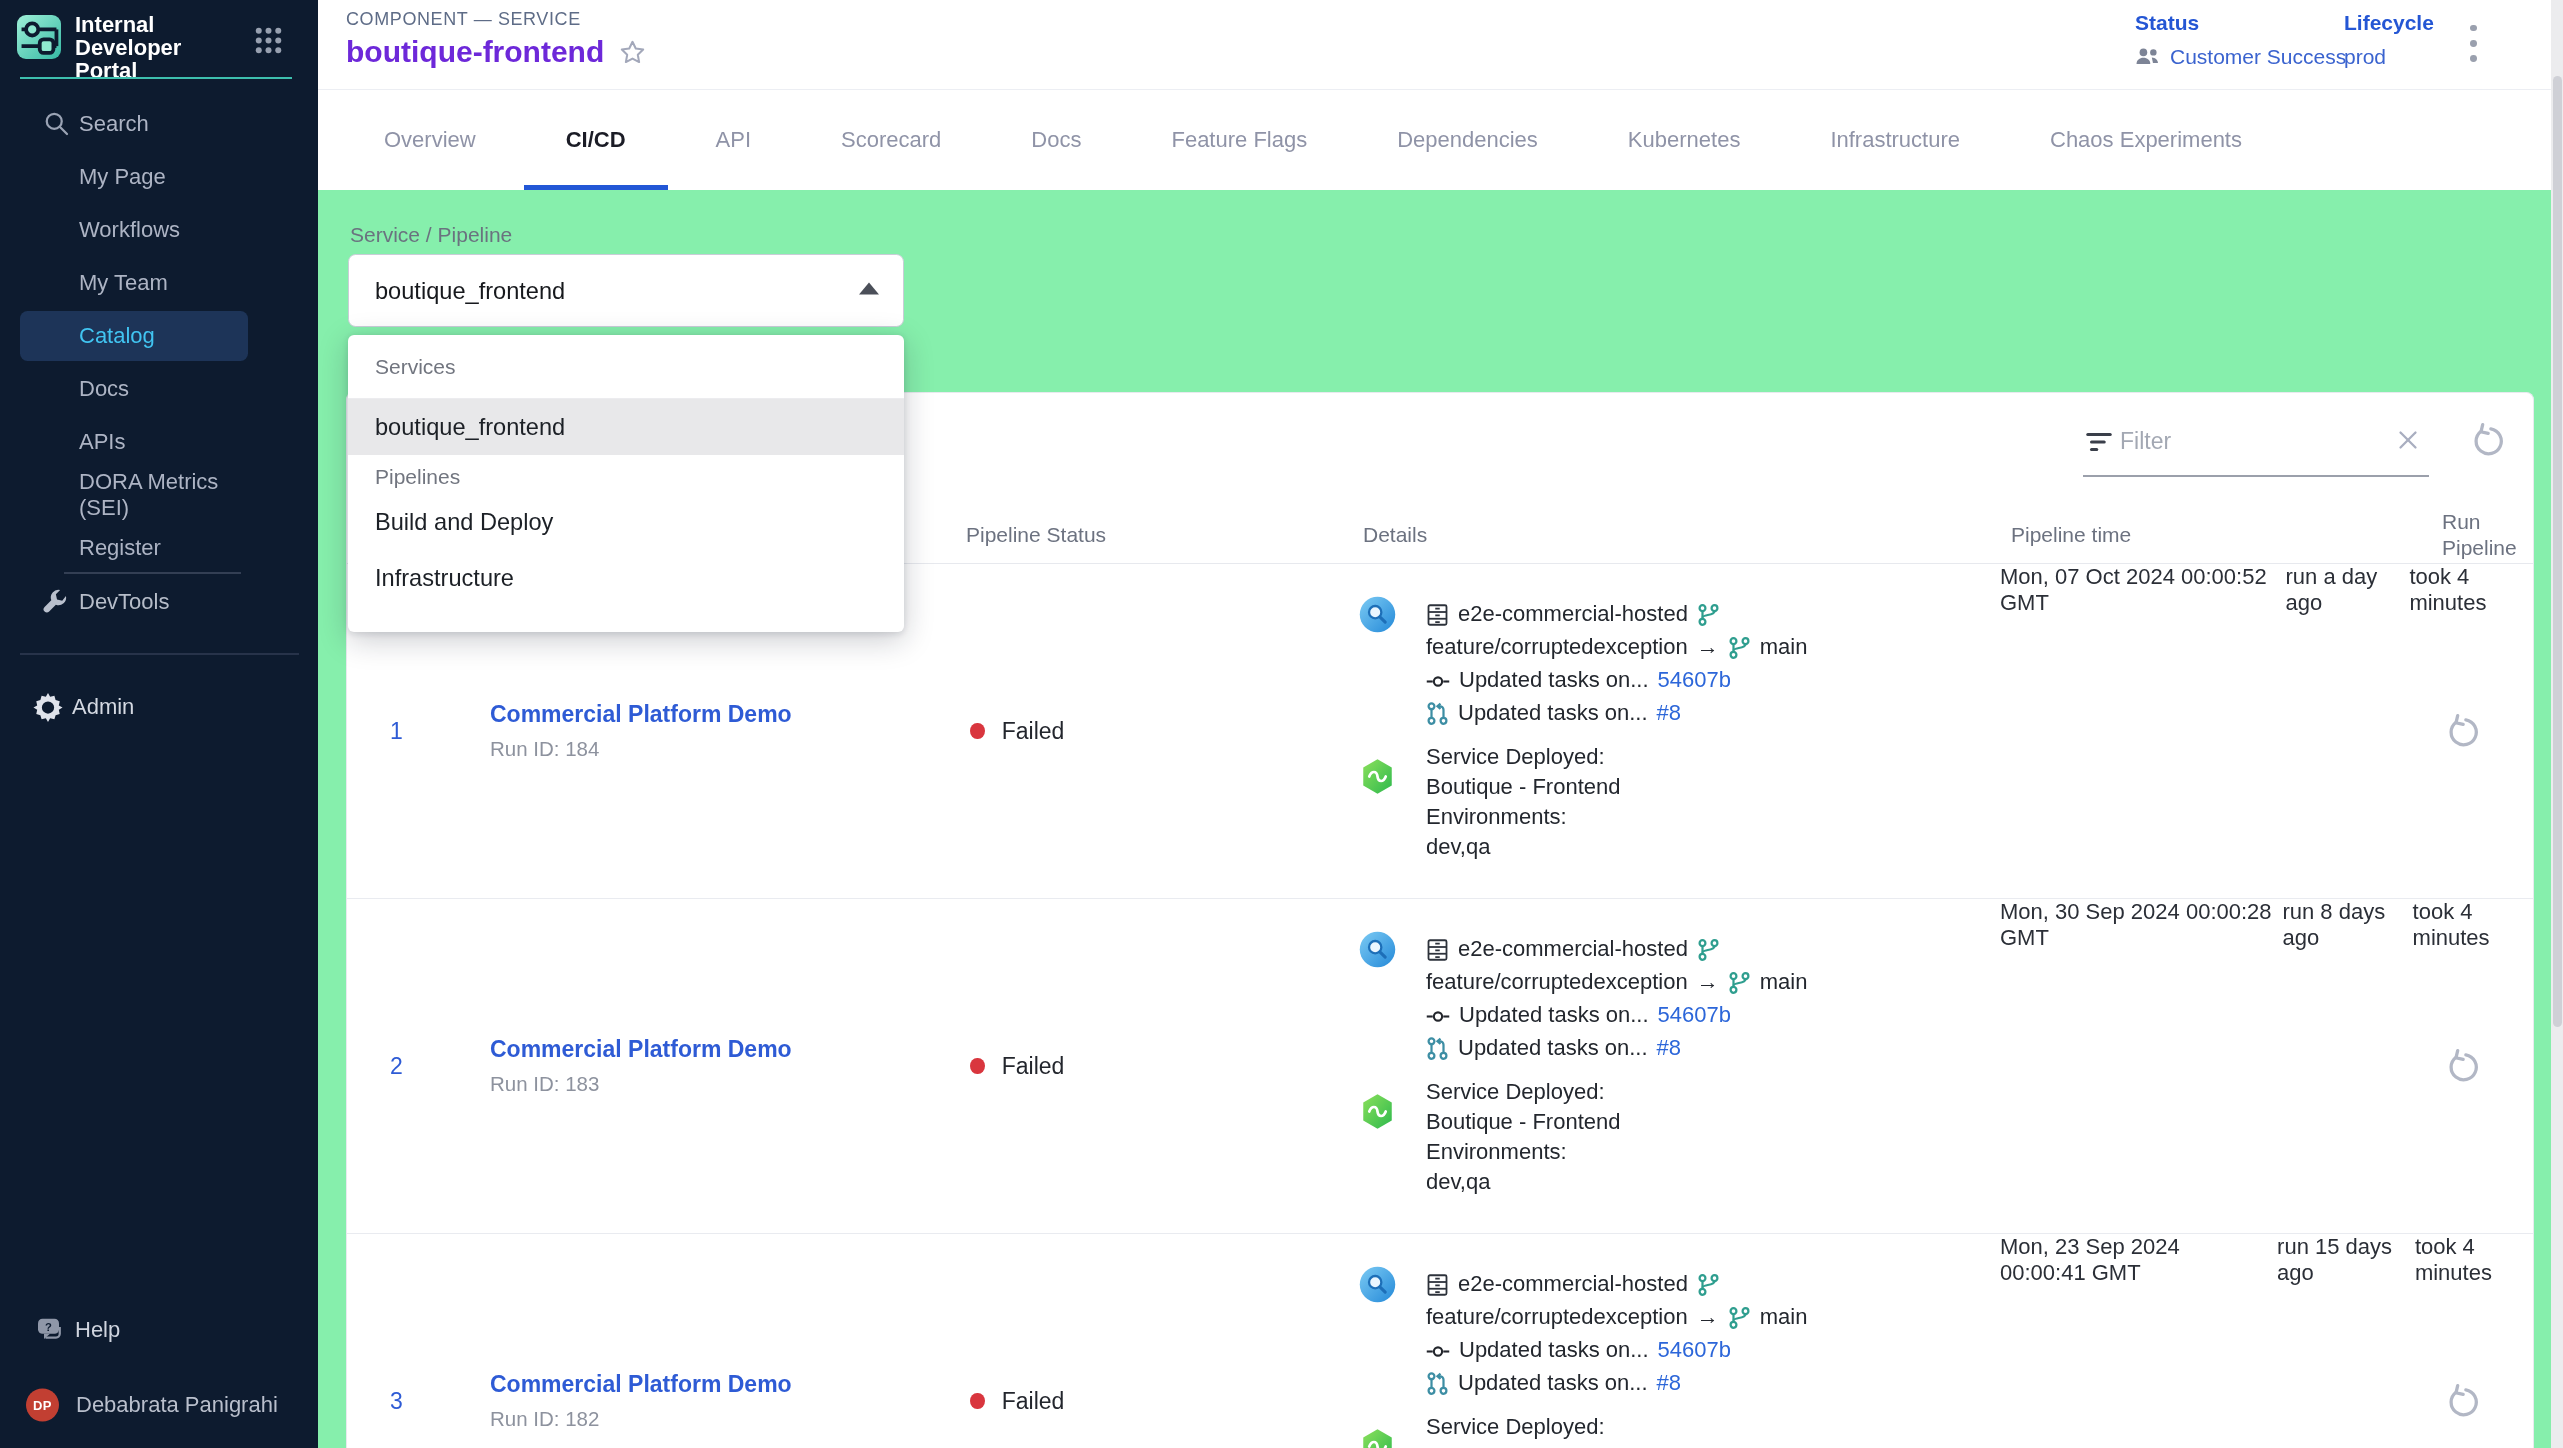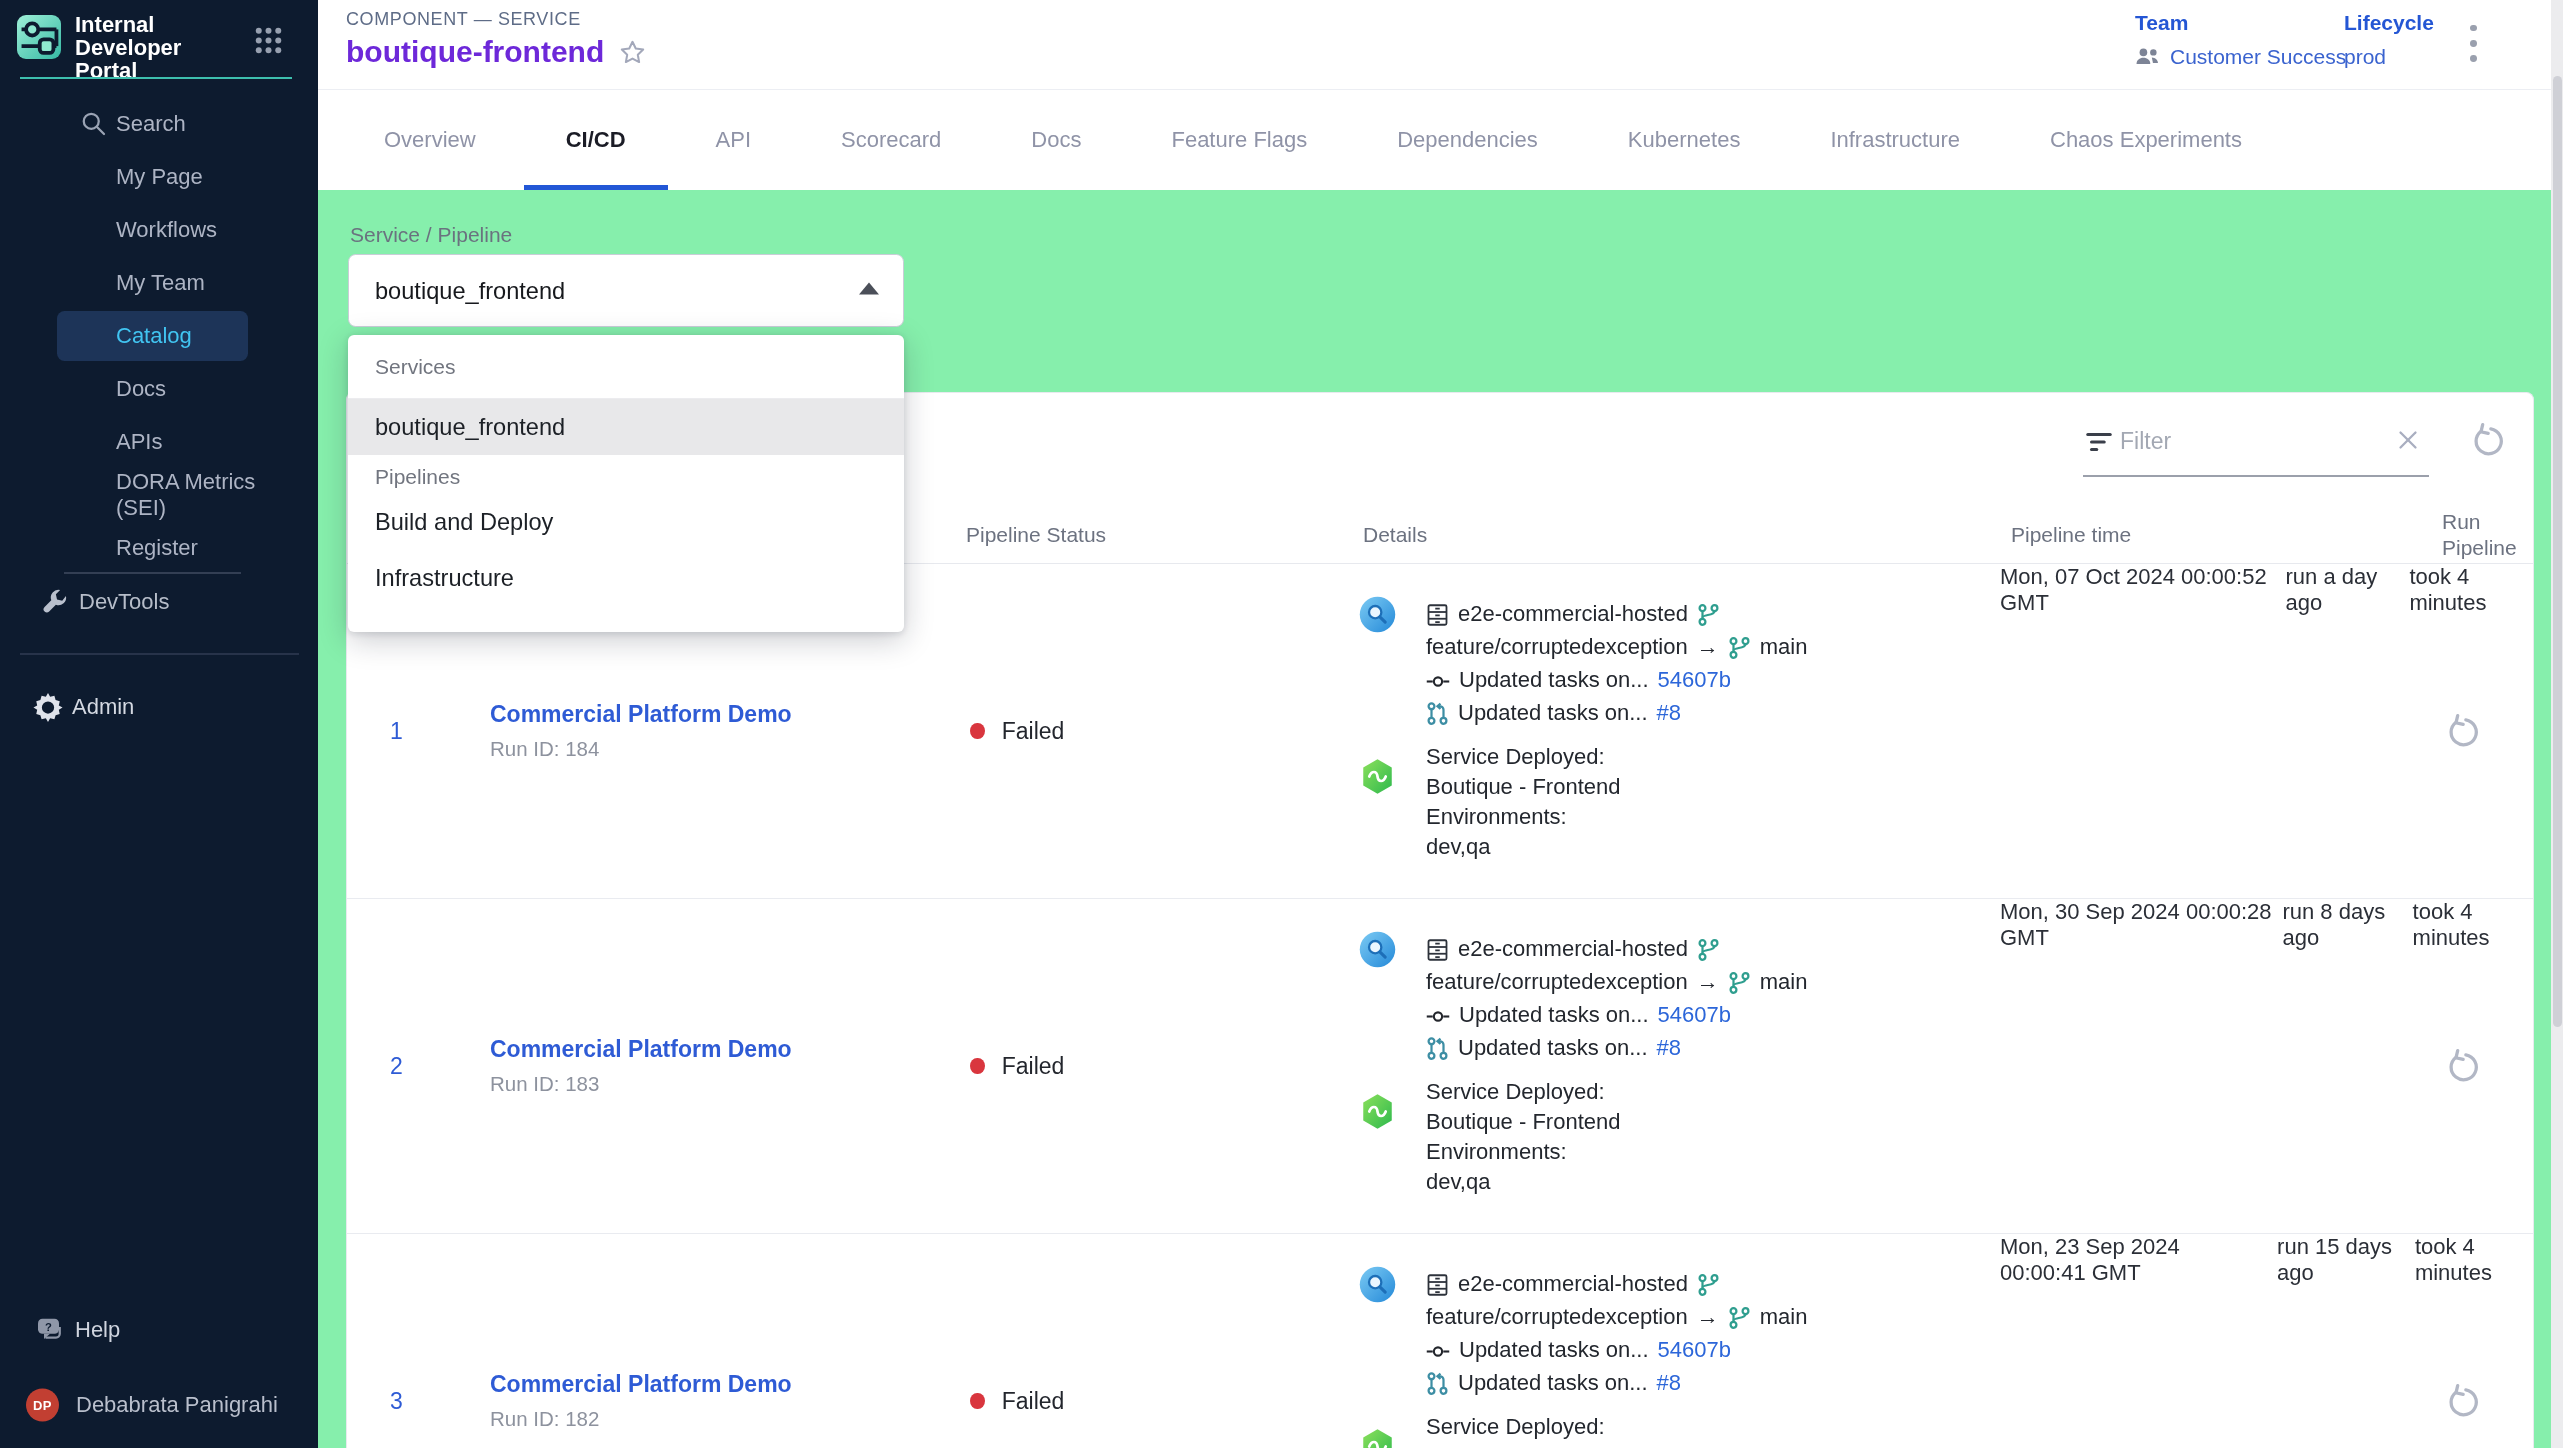--- a/index.html
+++ b/index.html
@@ -8,21 +8,21 @@
   .root { position:relative; width:2563px; height:1449px; overflow:hidden; background:#f8f9fc; }
 
   
   .sidebar { position:absolute; left:0; top:0; width:318px; height:1449px; background:#0d1b2f; z-index:40; }
   .logo-row { position:absolute; left:0; top:0; width:318px; height:79px; }
   .logo-badge { position:absolute; left:16.7px; top:15px; width:44px; height:44px; border-radius:9px;
                 background:linear-gradient(135deg,#9ff0d8 0%,#36b9a4 100%); }
   .logo-title { position:absolute; left:75px; top:13px; width:164px; color:#ffffff; font-size:22px; line-height:23px; font-weight:600; }
   .grid-icon { position:absolute; left:255px; top:27px; }
   .teal-divider { position:absolute; left:20px; top:77px; width:272px; height:2.3px; background:#3dbfae; }
-  .nav { position:absolute; left:0; top:97px; width:268px;padding-left:37px; }
+  .nav { position:absolute; left:0; top:97px; width:268px; }
   .nav-item { position:relative; height:53px; display:flex; align-items:center; cursor:pointer; }
   .nav-item .label { position:absolute; left:79px; color:#adb4c4; font-size:22px; }
   .nav-item .nav-ico { position:absolute; left:43px; }
   .nav-item.selected .sel-bg { position:absolute; left:20px; right:20px; top:2.3px; bottom:1.5px; background:#1d3458; border-radius:7.6px; }
   .nav-item.selected .label { color:#41c4f1; position:absolute; }
   .side-div1 { position:absolute; left:64px; top:572px; width:177px; height:1.5px; background:#333f54; }
   .side-div2 { position:absolute; left:20px; top:653px; width:279px; height:1.5px; background:#27334a; }
   .devtools-row { position:absolute; left:0; top:575px; width:318px; height:53px; }
   .devtools-row .label { position:absolute; left:79px; top:50%; transform:translateY(-50%); color:#b6bdc9; font-size:22px; }
   .admin-row { position:absolute; left:0; top:680px; width:318px; height:53px; }
@@ -221,21 +221,21 @@
       <div class="breadcrumb">COMPONENT — SERVICE</div>
       <div class="page-title-wrap">
         <span class="page-title">boutique-frontend</span>
         <span>
           <svg width="27" height="27" viewBox="0 0 24 24" fill="none" stroke="#a3a8ba" stroke-width="1.8" stroke-linejoin="round">
             <path d="M12 2.5l2.9 6 6.6.9-4.8 4.6 1.2 6.5L12 17.4 6.1 20.5l1.2-6.5L2.5 9.4l6.6-.9z"></path>
           </svg>
         </span>
       </div>
       <div class="meta-owner">
-        <div class="meta-label">Team</div>
+        <div class="meta-label">Status</div>
         <div class="meta-value">
           <span>
             <svg width="26" height="20" viewBox="0 0 34 26" fill="#7d8496">
               <circle cx="11" cy="7" r="5"></circle>
                 <path d="M2 22c0-5 4-8 9-8s9 3 9 8z"></path>
               <circle cx="24" cy="7" r="4.2"></circle>
                 <path d="M22 13.6c4.6.3 8 3.2 8 7.4h-6.5"></path>
             </svg>
           </span>
           <a style="cursor:pointer;">Customer Success</a>

